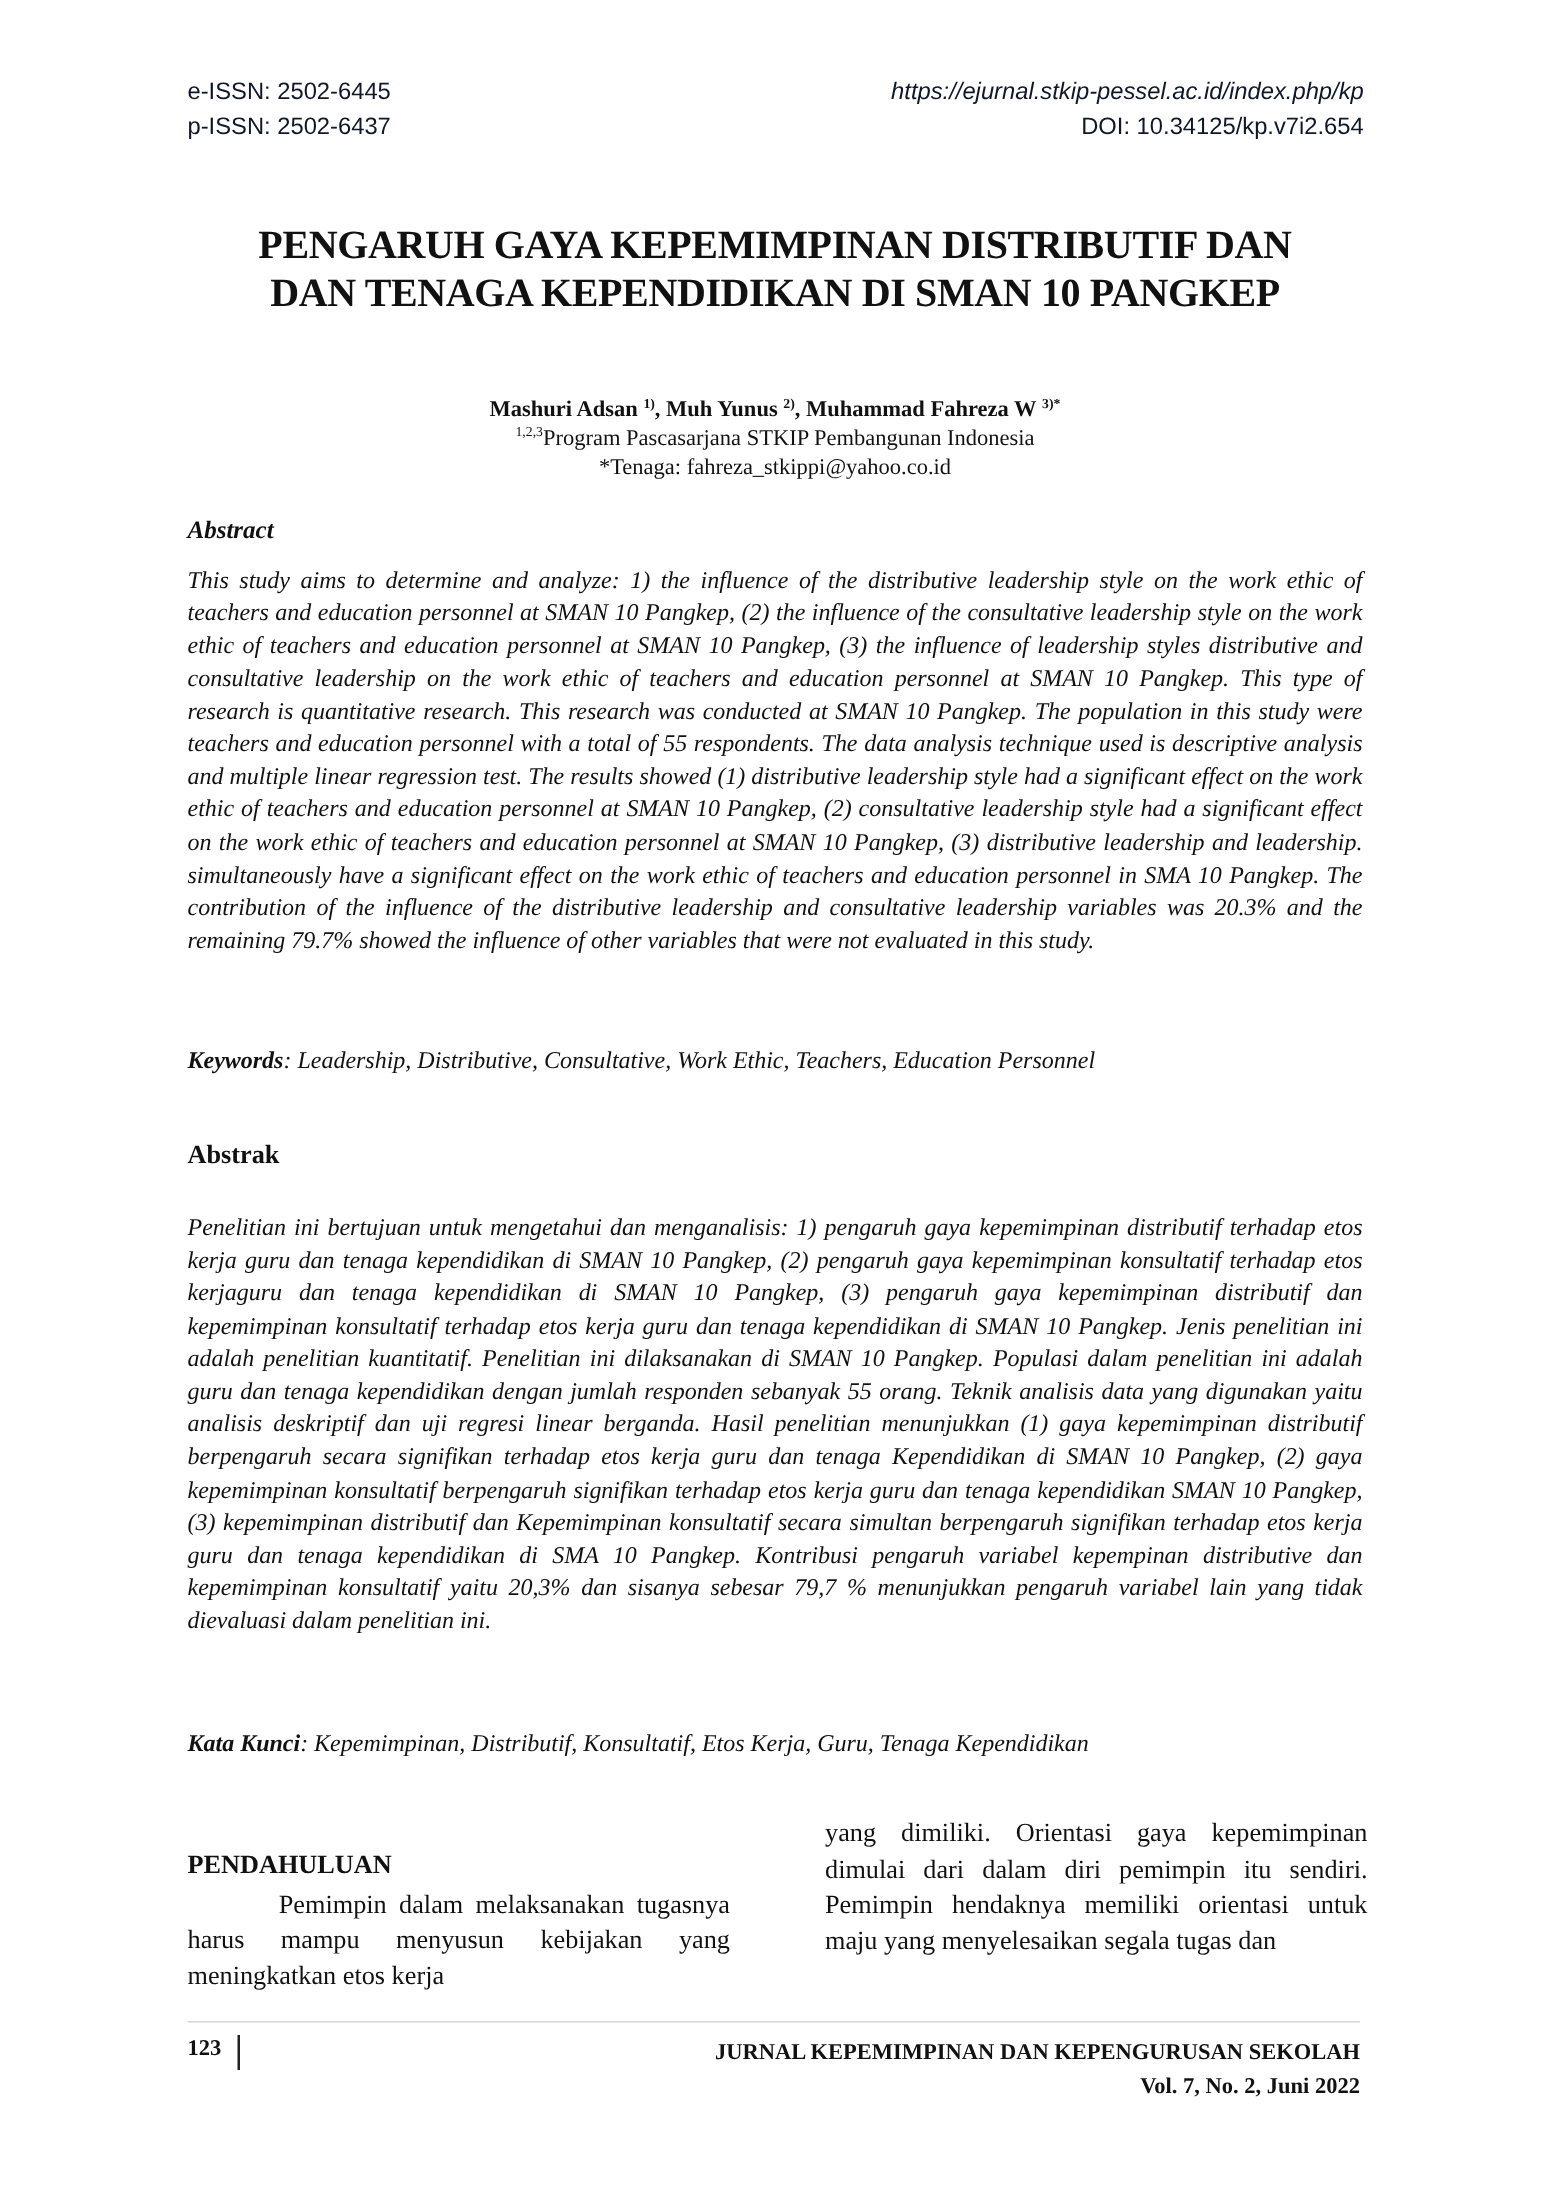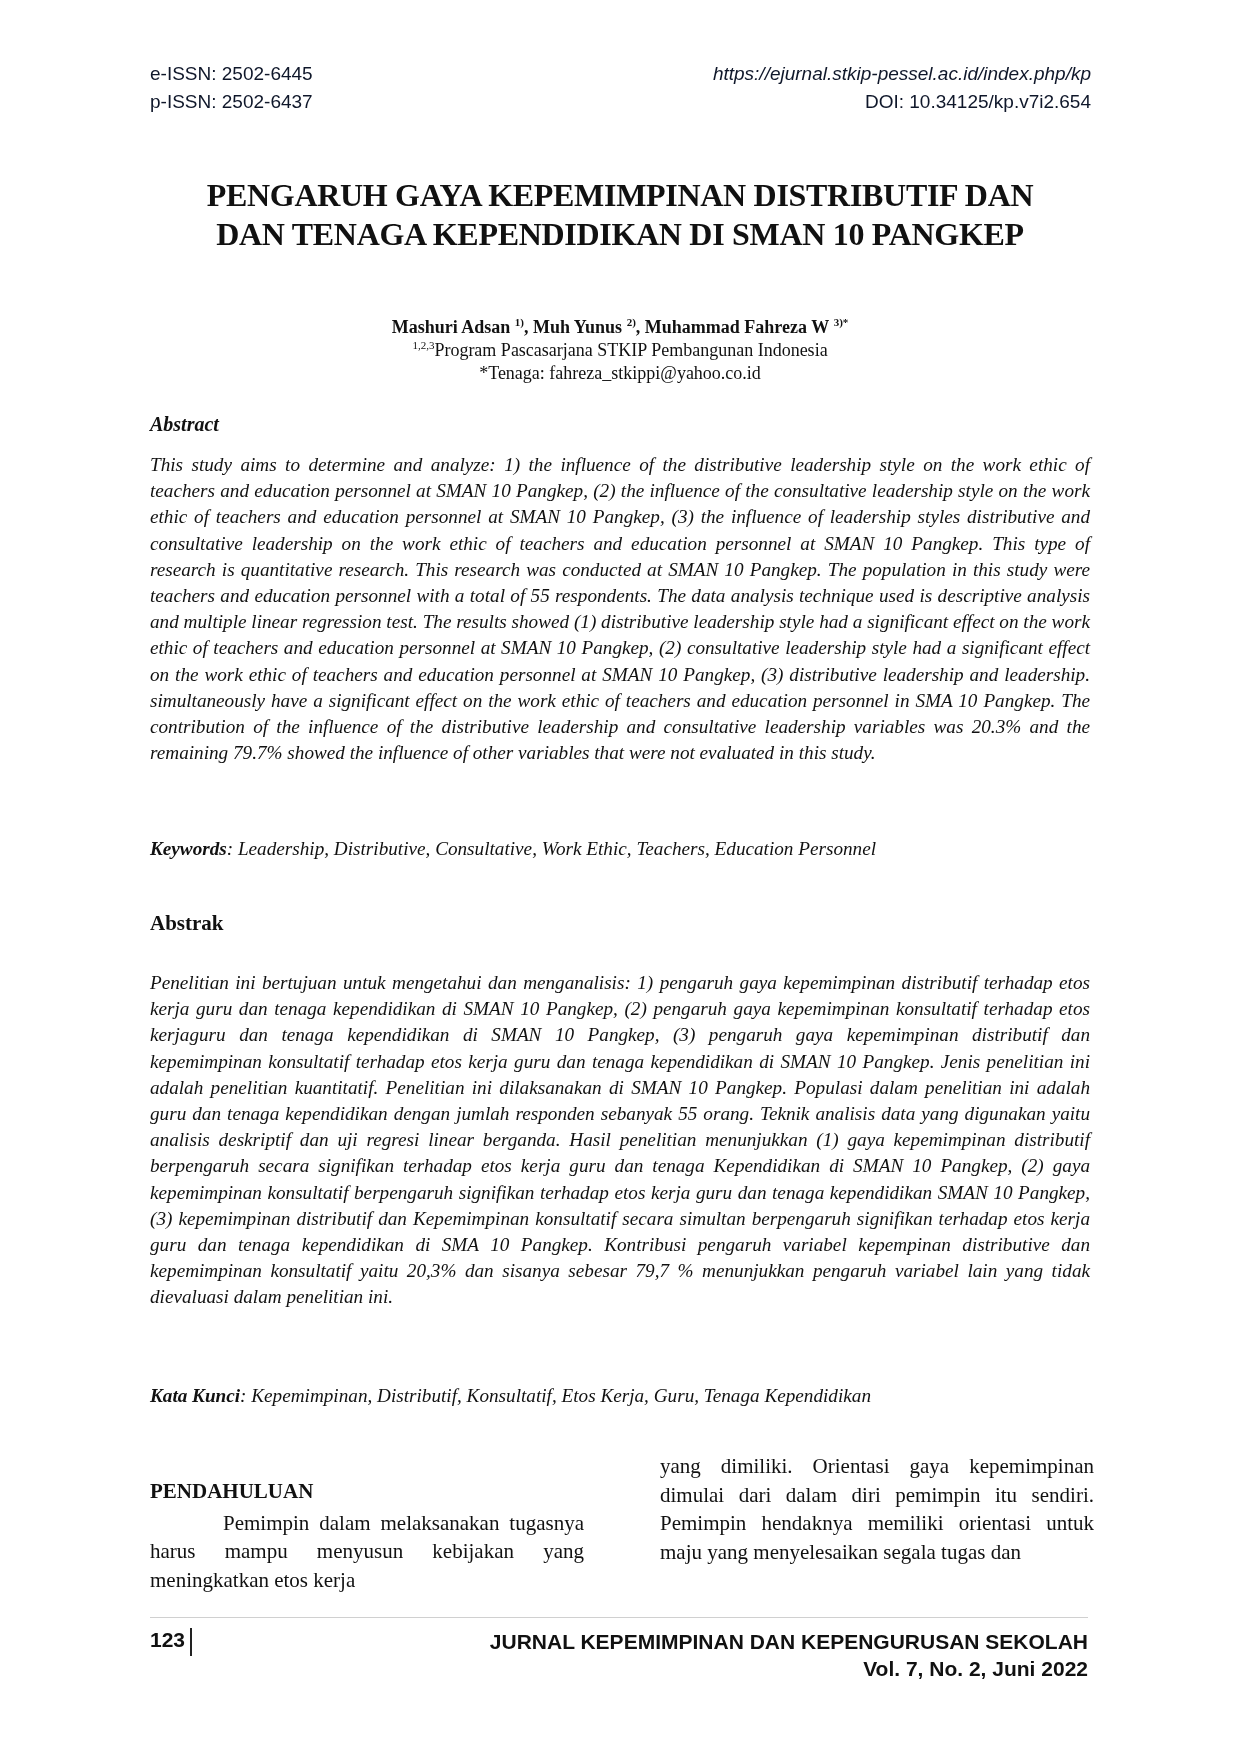--- a/index.html
+++ b/index.html
@@ -38,21 +38,21 @@
   .kw-id { top: 1383px; }
 
   .col { position: absolute; font-family: "Liberation Serif", serif; font-size: 21px; line-height: 28.5px; text-align: justify; }
   .col-left { left: 150px; width: 434px; top: 1477px; }
   .col-left .h { font-weight: bold; font-size: 21px; display: block; margin-bottom: 3px; }
   .col-left p { margin: 0; text-indent: 73px; text-align-last: auto; }
   .col-right { left: 660px; width: 434px; top: 1452px; }
   .col-right p { margin: 0; }
 
   .footer-rule { position: absolute; left: 150px; width: 938px; top: 1617px; height: 1px; background: #d0d0d0; }
-  .footer { position: absolute; font-family: Liberation Sans, sans-serif; font-weight: bold; font-size: 21px; }
+  .footer { position: absolute; font-family: Liberation Serif, serif; font-weight: bold; font-size: 18px; }
   .pg { left: 150px; top: 1628px; }
   .pg-bar { position: absolute; left: 190px; top: 1628px; width: 1.5px; height: 28px; background: #222; }
   .jname { right: 153px; top: 1628px; text-align: right; line-height: 27px; }
   .jname span { display: block; }
 </style>
 </head>
 <body>
 
 <div class="page">
 

